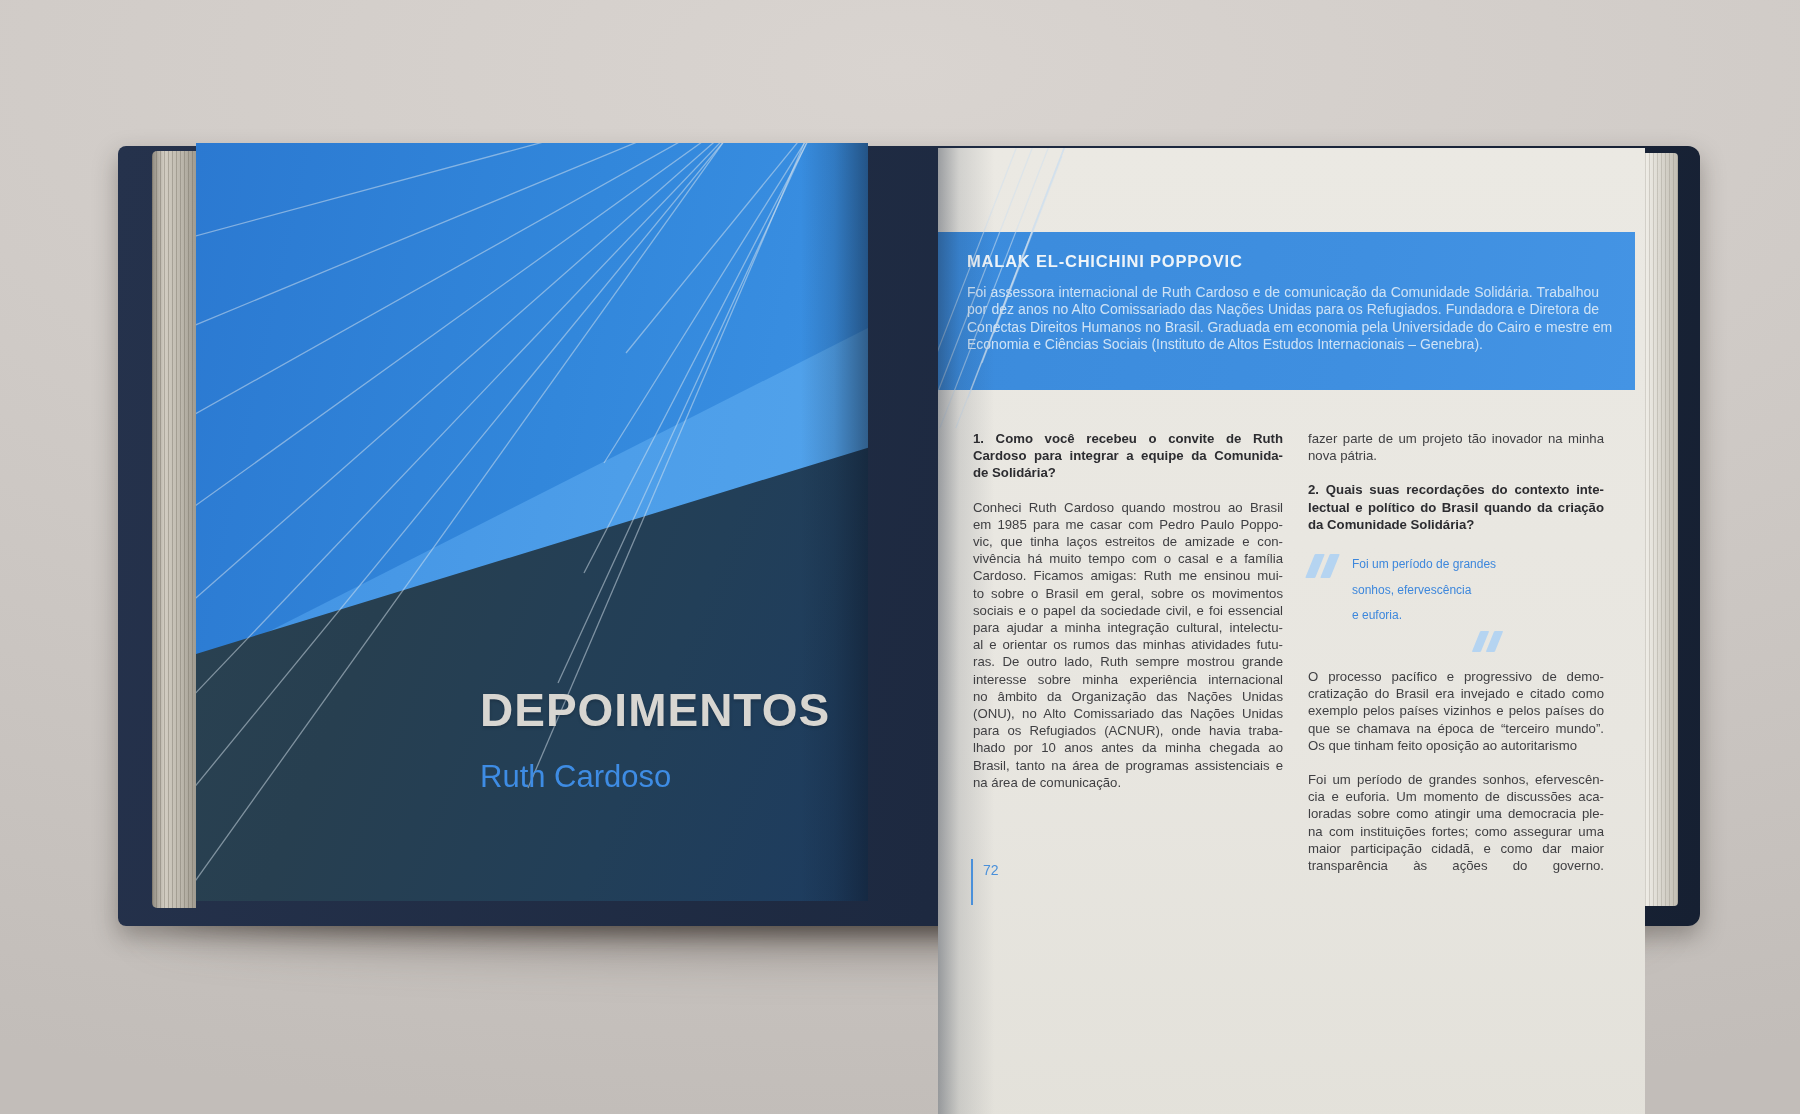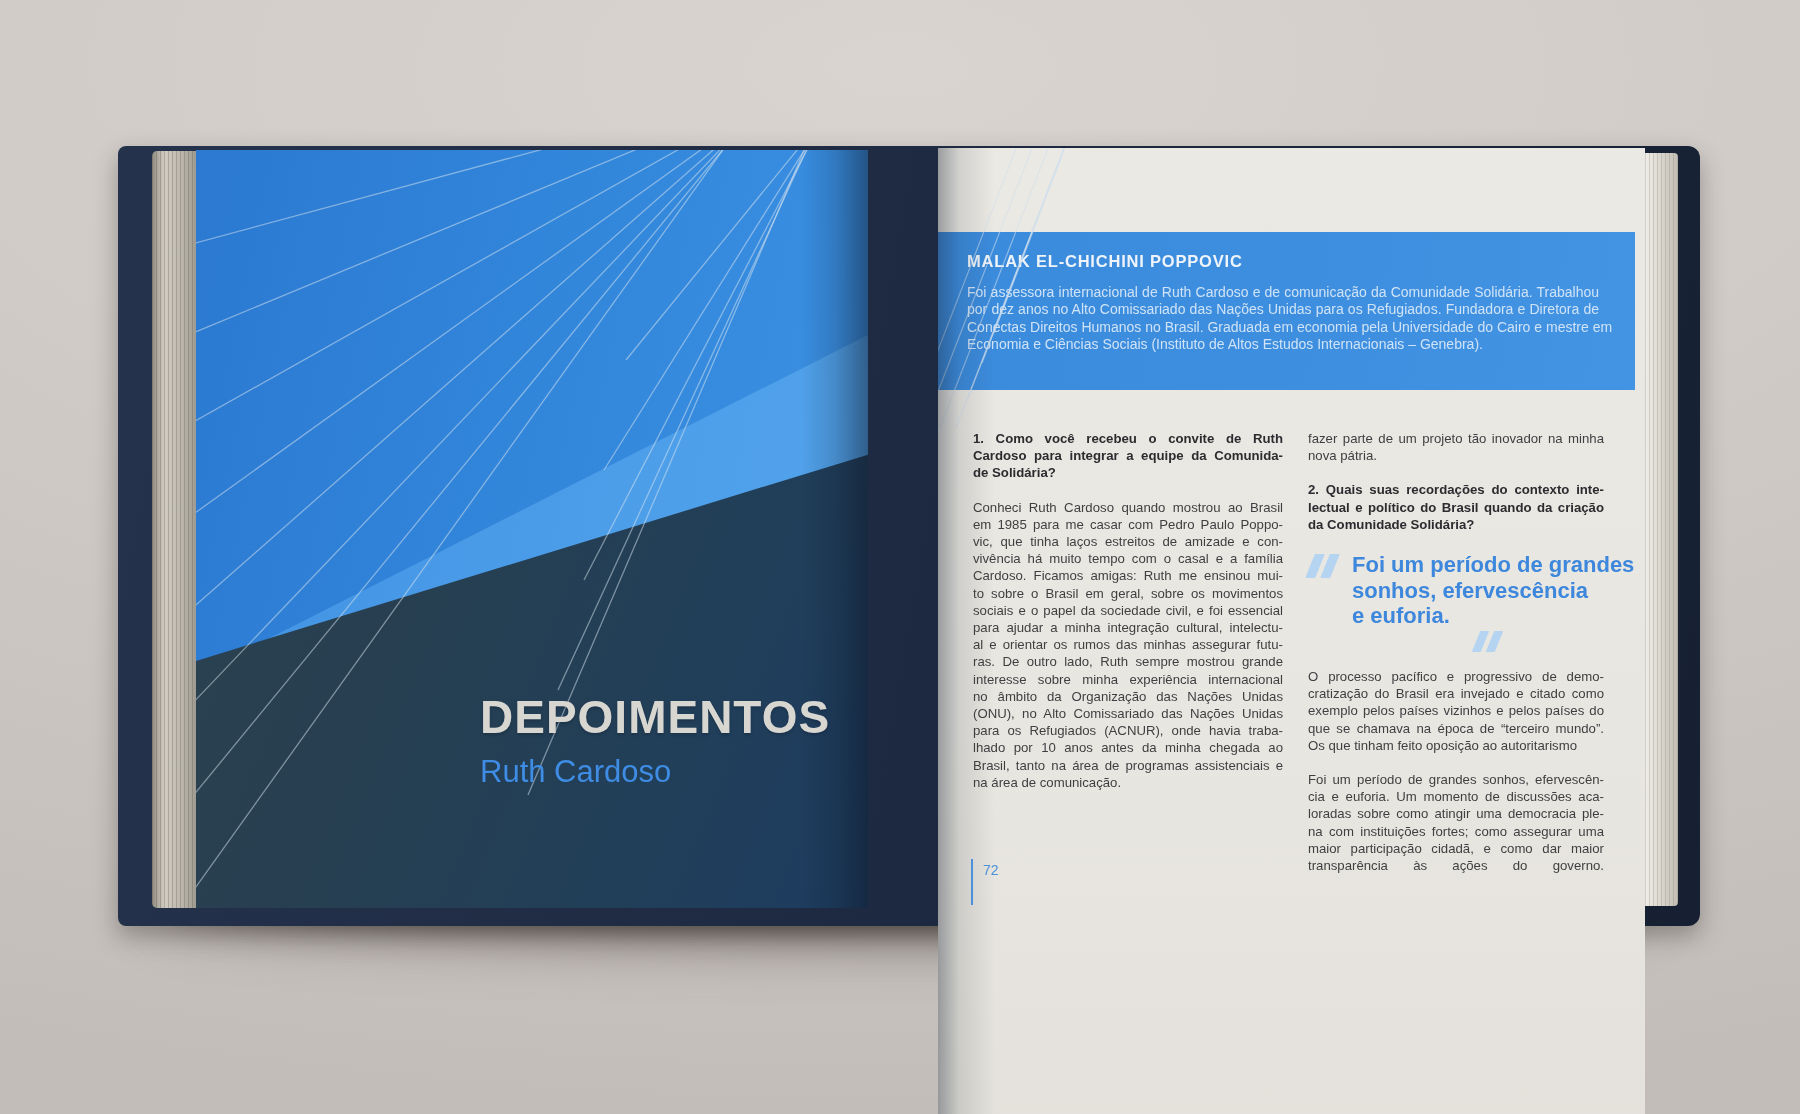--- a/index.html
+++ b/index.html
@@ -18,35 +18,35 @@
   
   .stack-left{position:absolute;left:152px;top:151px;width:44px;height:757px;border-radius:5px 0 0 5px;
     background:
       repeating-linear-gradient(90deg, rgba(92,86,74,.30) 0 1px, rgba(255,255,255,0) 1px 4px),
       linear-gradient(90deg,#8f8a80 0%,#d2cdc2 28%,#bdb8ad 66%,#a09b90 100%);}
   .stack-right{position:absolute;left:1645px;top:153px;width:33px;height:753px;border-radius:0 4px 4px 0;
     background:
       repeating-linear-gradient(90deg, rgba(110,104,92,.22) 0 1px, rgba(255,255,255,0) 1px 4px),
       linear-gradient(90deg,#f0eee8 0%,#dbd8d0 45%,#c2beb3 100%);}
   
-  .page-left{position:absolute;left:196px;top:150px;width:672px;height:758px;overflow:hidden;
+  .page-left{position:absolute;left:196px;top:143px;width:672px;height:758px;overflow:hidden;
     background:linear-gradient(102deg,#2b79d1 0%,#3287db 50%,#3e93e5 100%);}
   .band-light{position:absolute;inset:0;
     clip-path:polygon(0 69.3%,100% 24.4%,100% 100%,0 100%);
     background:linear-gradient(100deg,#3f90e2 0%,#4d9ee9 60%,#53a4ec 100%);}
   .navy-overlay{position:absolute;inset:0;
     clip-path:polygon(0 67.4%,100% 40.2%,100% 100%,0 100%);
     background:linear-gradient(112deg,#2c4352 0%,#273f50 38%,#223f58 70%,#1d3c60 100%);}
   .page-left .gutter-shade{position:absolute;inset:0;
     background:linear-gradient(270deg,rgba(12,20,34,.48) 0%,rgba(12,20,34,.16) 5%,rgba(12,20,34,0) 10%);}
   .cables{position:absolute;left:0;top:0;pointer-events:none;}
   .lp-titleblock{position:absolute;left:284px;top:540px;}
   .lp-title{font-size:46px;font-weight:700;letter-spacing:1px;color:#d8d6d1;
     text-shadow:0 2px 3px rgba(10,20,30,.25);}
-  .lp-subtitle{margin-top:10px;font-size:31px;font-weight:400;color:#3e8ce4;}
+  .lp-subtitle{margin-top:22px;font-size:31px;font-weight:400;color:#3e8ce4;}
   
   .page-right{position:absolute;left:938px;top:148px;width:707px;height:986px;overflow:hidden;
     background:linear-gradient(180deg,#ebe9e3 0%,#e8e6e0 60%,#e3e1da 100%);}
   .page-right .gutter-shade{position:absolute;inset:0;
     background:linear-gradient(90deg,rgba(24,34,52,.38) 0%,rgba(24,34,52,.12) 3%,rgba(24,34,52,0) 8%);}
   .rp-header{position:absolute;left:0;top:84px;width:697px;height:158px;
     background:linear-gradient(100deg,#3b8bdc 0%,#3f8fe0 60%,#4494e4 100%);}
   .rp-name{position:absolute;left:29px;top:20px;font-size:16.5px;font-weight:700;
     letter-spacing:.8px;color:#eef4f9;}
   .rp-bio{position:absolute;left:29px;top:52px;width:632px;font-size:14px;line-height:17.3px;
@@ -54,21 +54,21 @@
   .just .ln{white-space:nowrap;text-align:justify;text-align-last:justify;}
   .just .ln:last-child{text-align-last:left;}
   .rp-body{position:absolute;left:0;top:282px;width:697px;}
   .col{position:absolute;top:0;font-size:13.2px;line-height:17.2px;color:#3f3f42;}
   .col1{left:35px;width:310px;}
   .col2{left:370px;width:296px;}
   .para{margin:0 0 17px 0;}
   .qhead{font-weight:700;color:#2c2c30;}
   
   .pull-quote{position:relative;margin:7px 0 16px 0;padding:2px 0 8px 44px;min-height:92px;}
-  .quote-text .ln{font-size:22px;line-height:25.5px;font-weight:700;color:#3d87dc;white-space:nowrap;}
+  .quote-text .ln{font-size:12px;line-height:25.5px;font-weight:400;color:#3d87dc;white-space:nowrap;}
   .qmark{position:absolute;display:flex;gap:5px;}
   .qmark i{display:block;background:#b5d4f1;border-radius:1px;transform:skewX(-22deg);}
   .qopen{left:2px;top:4px;}
   .qopen i{width:10px;height:24px;}
   .qclose{left:168px;bottom:0;}
   .qclose i{width:9px;height:21px;}
   
   .pagenum-rule{position:absolute;left:33px;top:711px;width:2px;height:46px;background:#4a90da;}
   .pagenum{position:absolute;left:45px;top:714px;font-size:14px;font-weight:400;color:#4a90da;}
 </style>
@@ -141,21 +141,21 @@
           </div>
         <div class="para just">
             <div class="ln">Conheci Ruth Cardoso quando mostrou ao Brasil</div>
             <div class="ln">em 1985 para me casar com Pedro Paulo Poppo-</div>
             <div class="ln">vic, que tinha laços estreitos de amizade e con-</div>
             <div class="ln">vivência há muito tempo com o casal e a família</div>
             <div class="ln">Cardoso. Ficamos amigas: Ruth me ensinou mui-</div>
             <div class="ln">to sobre o Brasil em geral, sobre os movimentos</div>
             <div class="ln">sociais e o papel da sociedade civil, e foi essencial</div>
             <div class="ln">para ajudar a minha integração cultural, intelectu-</div>
-            <div class="ln">al e orientar os rumos das minhas assegurar futu-</div>
+            <div class="ln">al e orientar os rumos das minhas atividades futu-</div>
             <div class="ln">ras. De outro lado, Ruth sempre mostrou grande</div>
             <div class="ln">interesse sobre minha experiência internacional</div>
             <div class="ln">no âmbito da Organização das Nações Unidas</div>
             <div class="ln">(ONU), no Alto Comissariado das Nações Unidas</div>
             <div class="ln">para os Refugiados (ACNUR), onde havia traba-</div>
             <div class="ln">lhado por 10 anos antes da minha chegada ao</div>
             <div class="ln">Brasil, tanto na área de programas assistenciais e</div>
             <div class="ln">na área de comunicação.</div>
           </div>
       </div>

